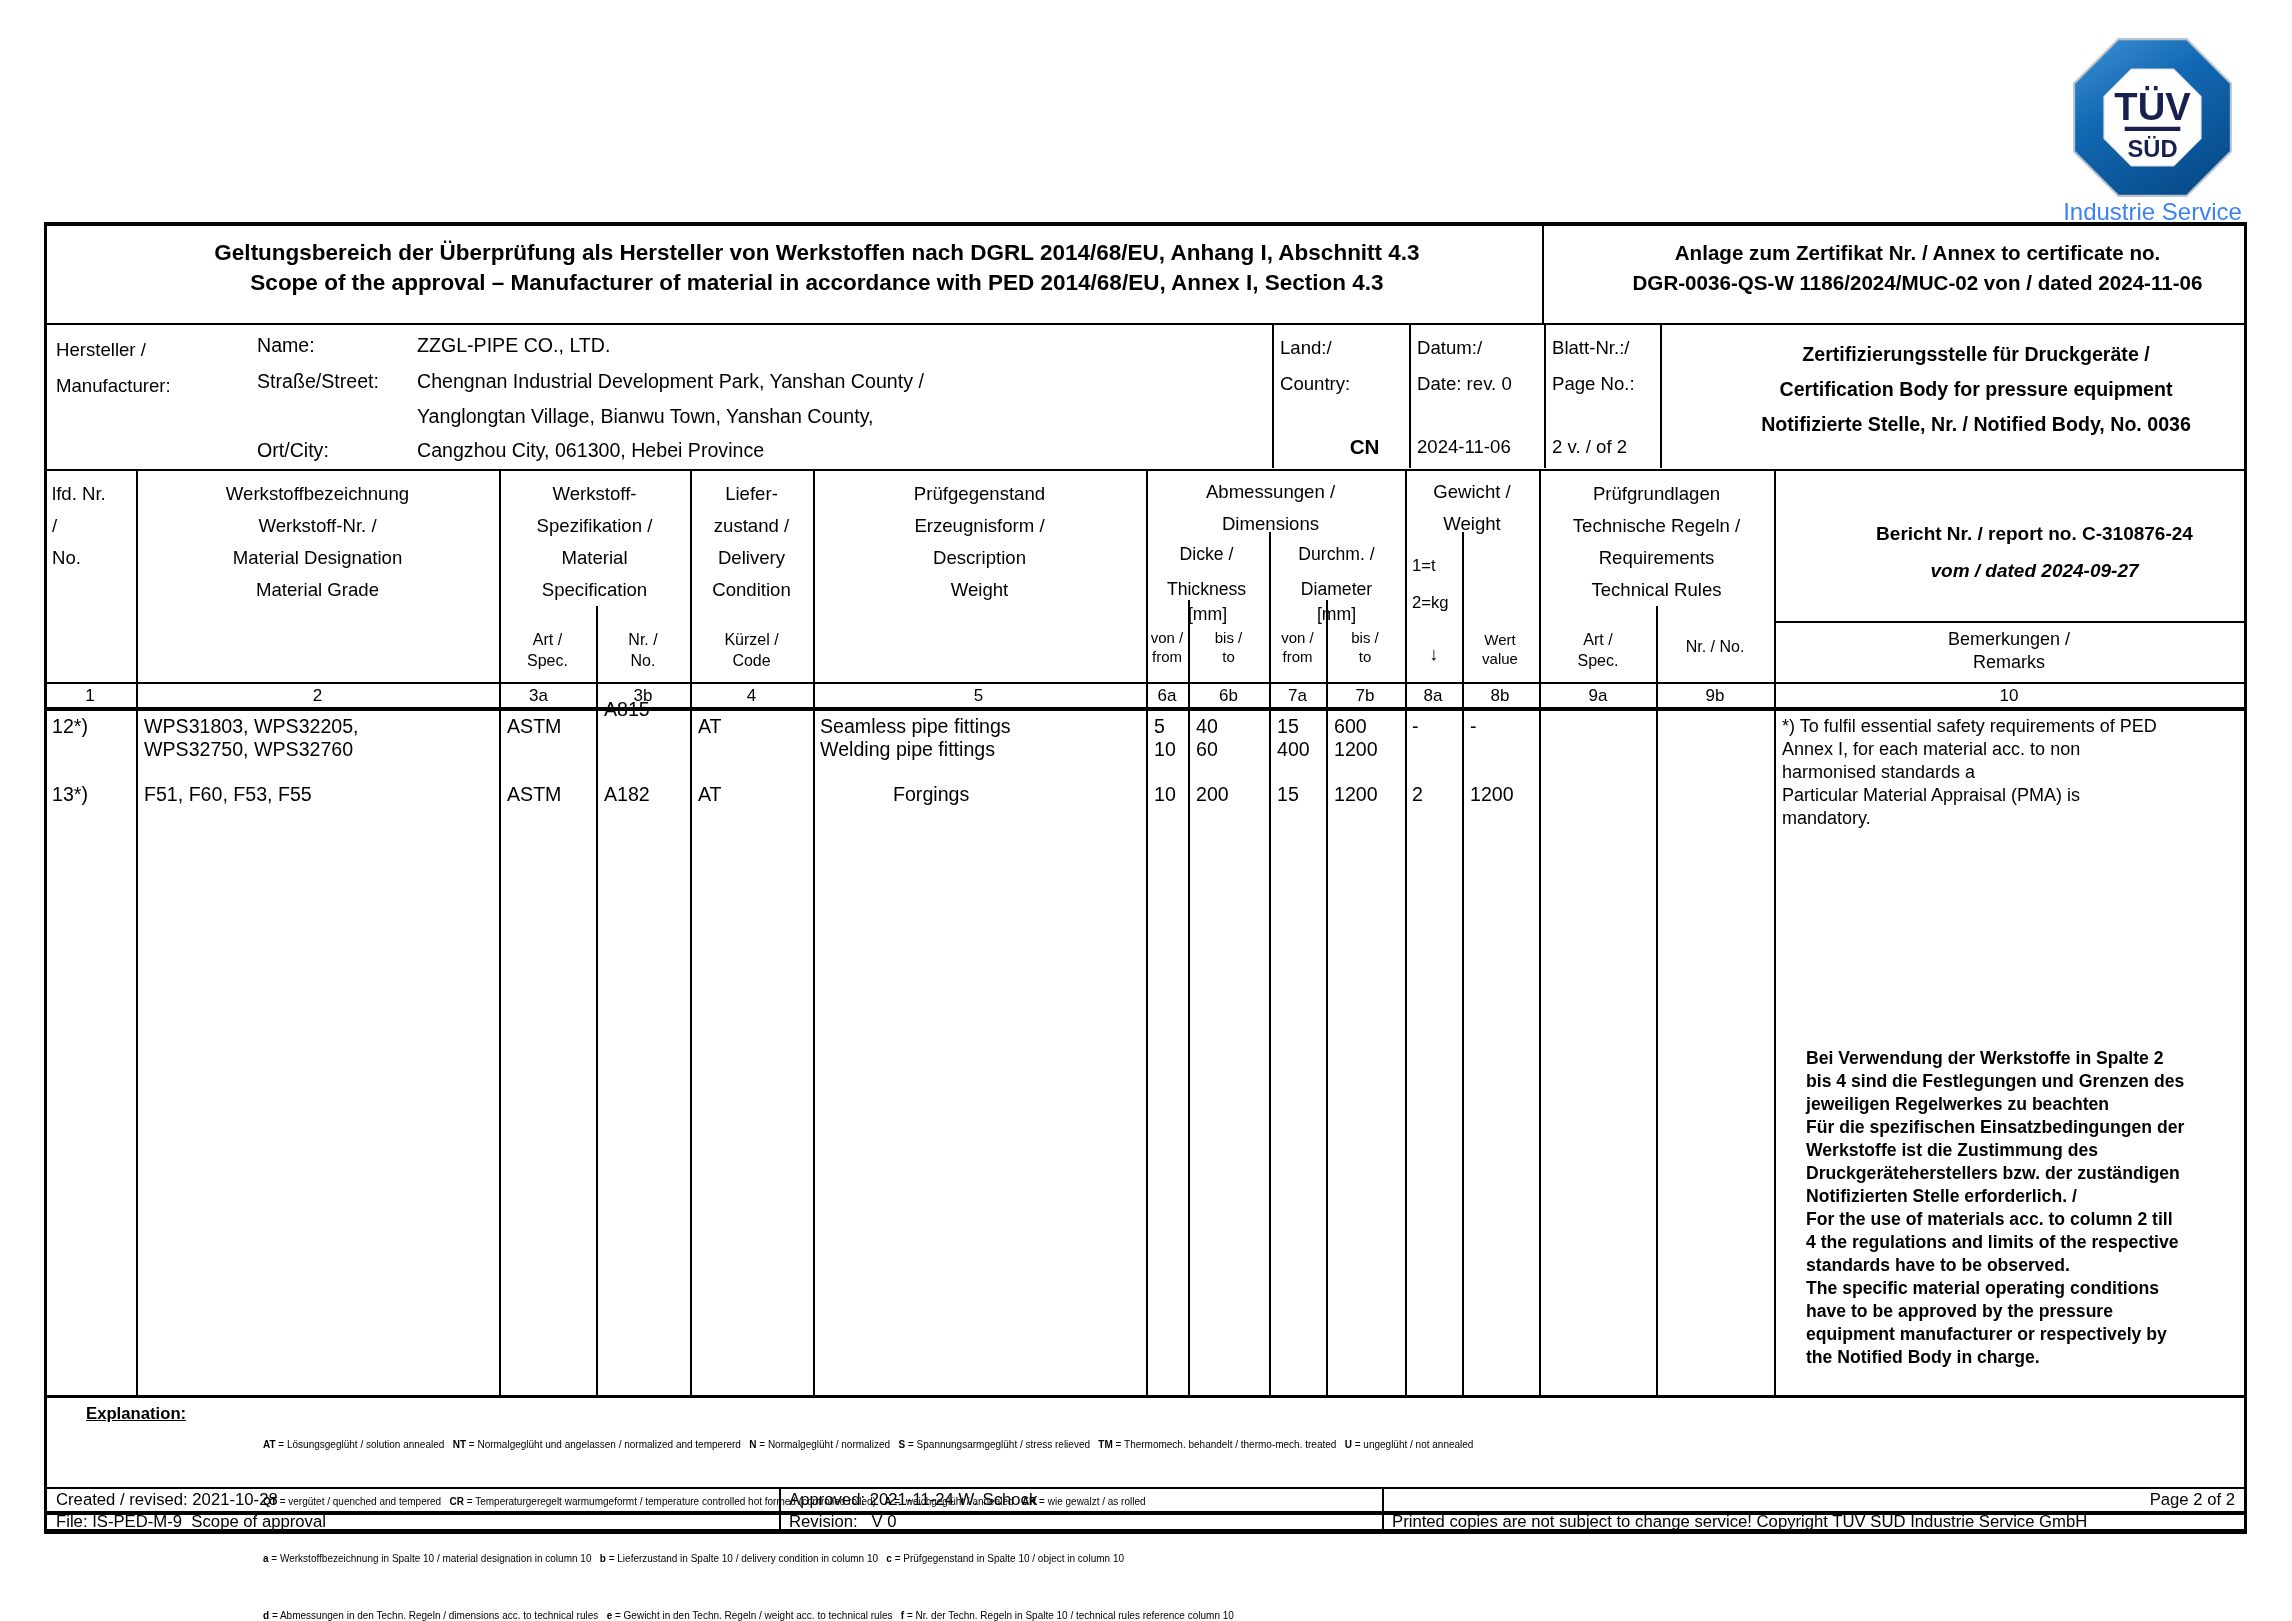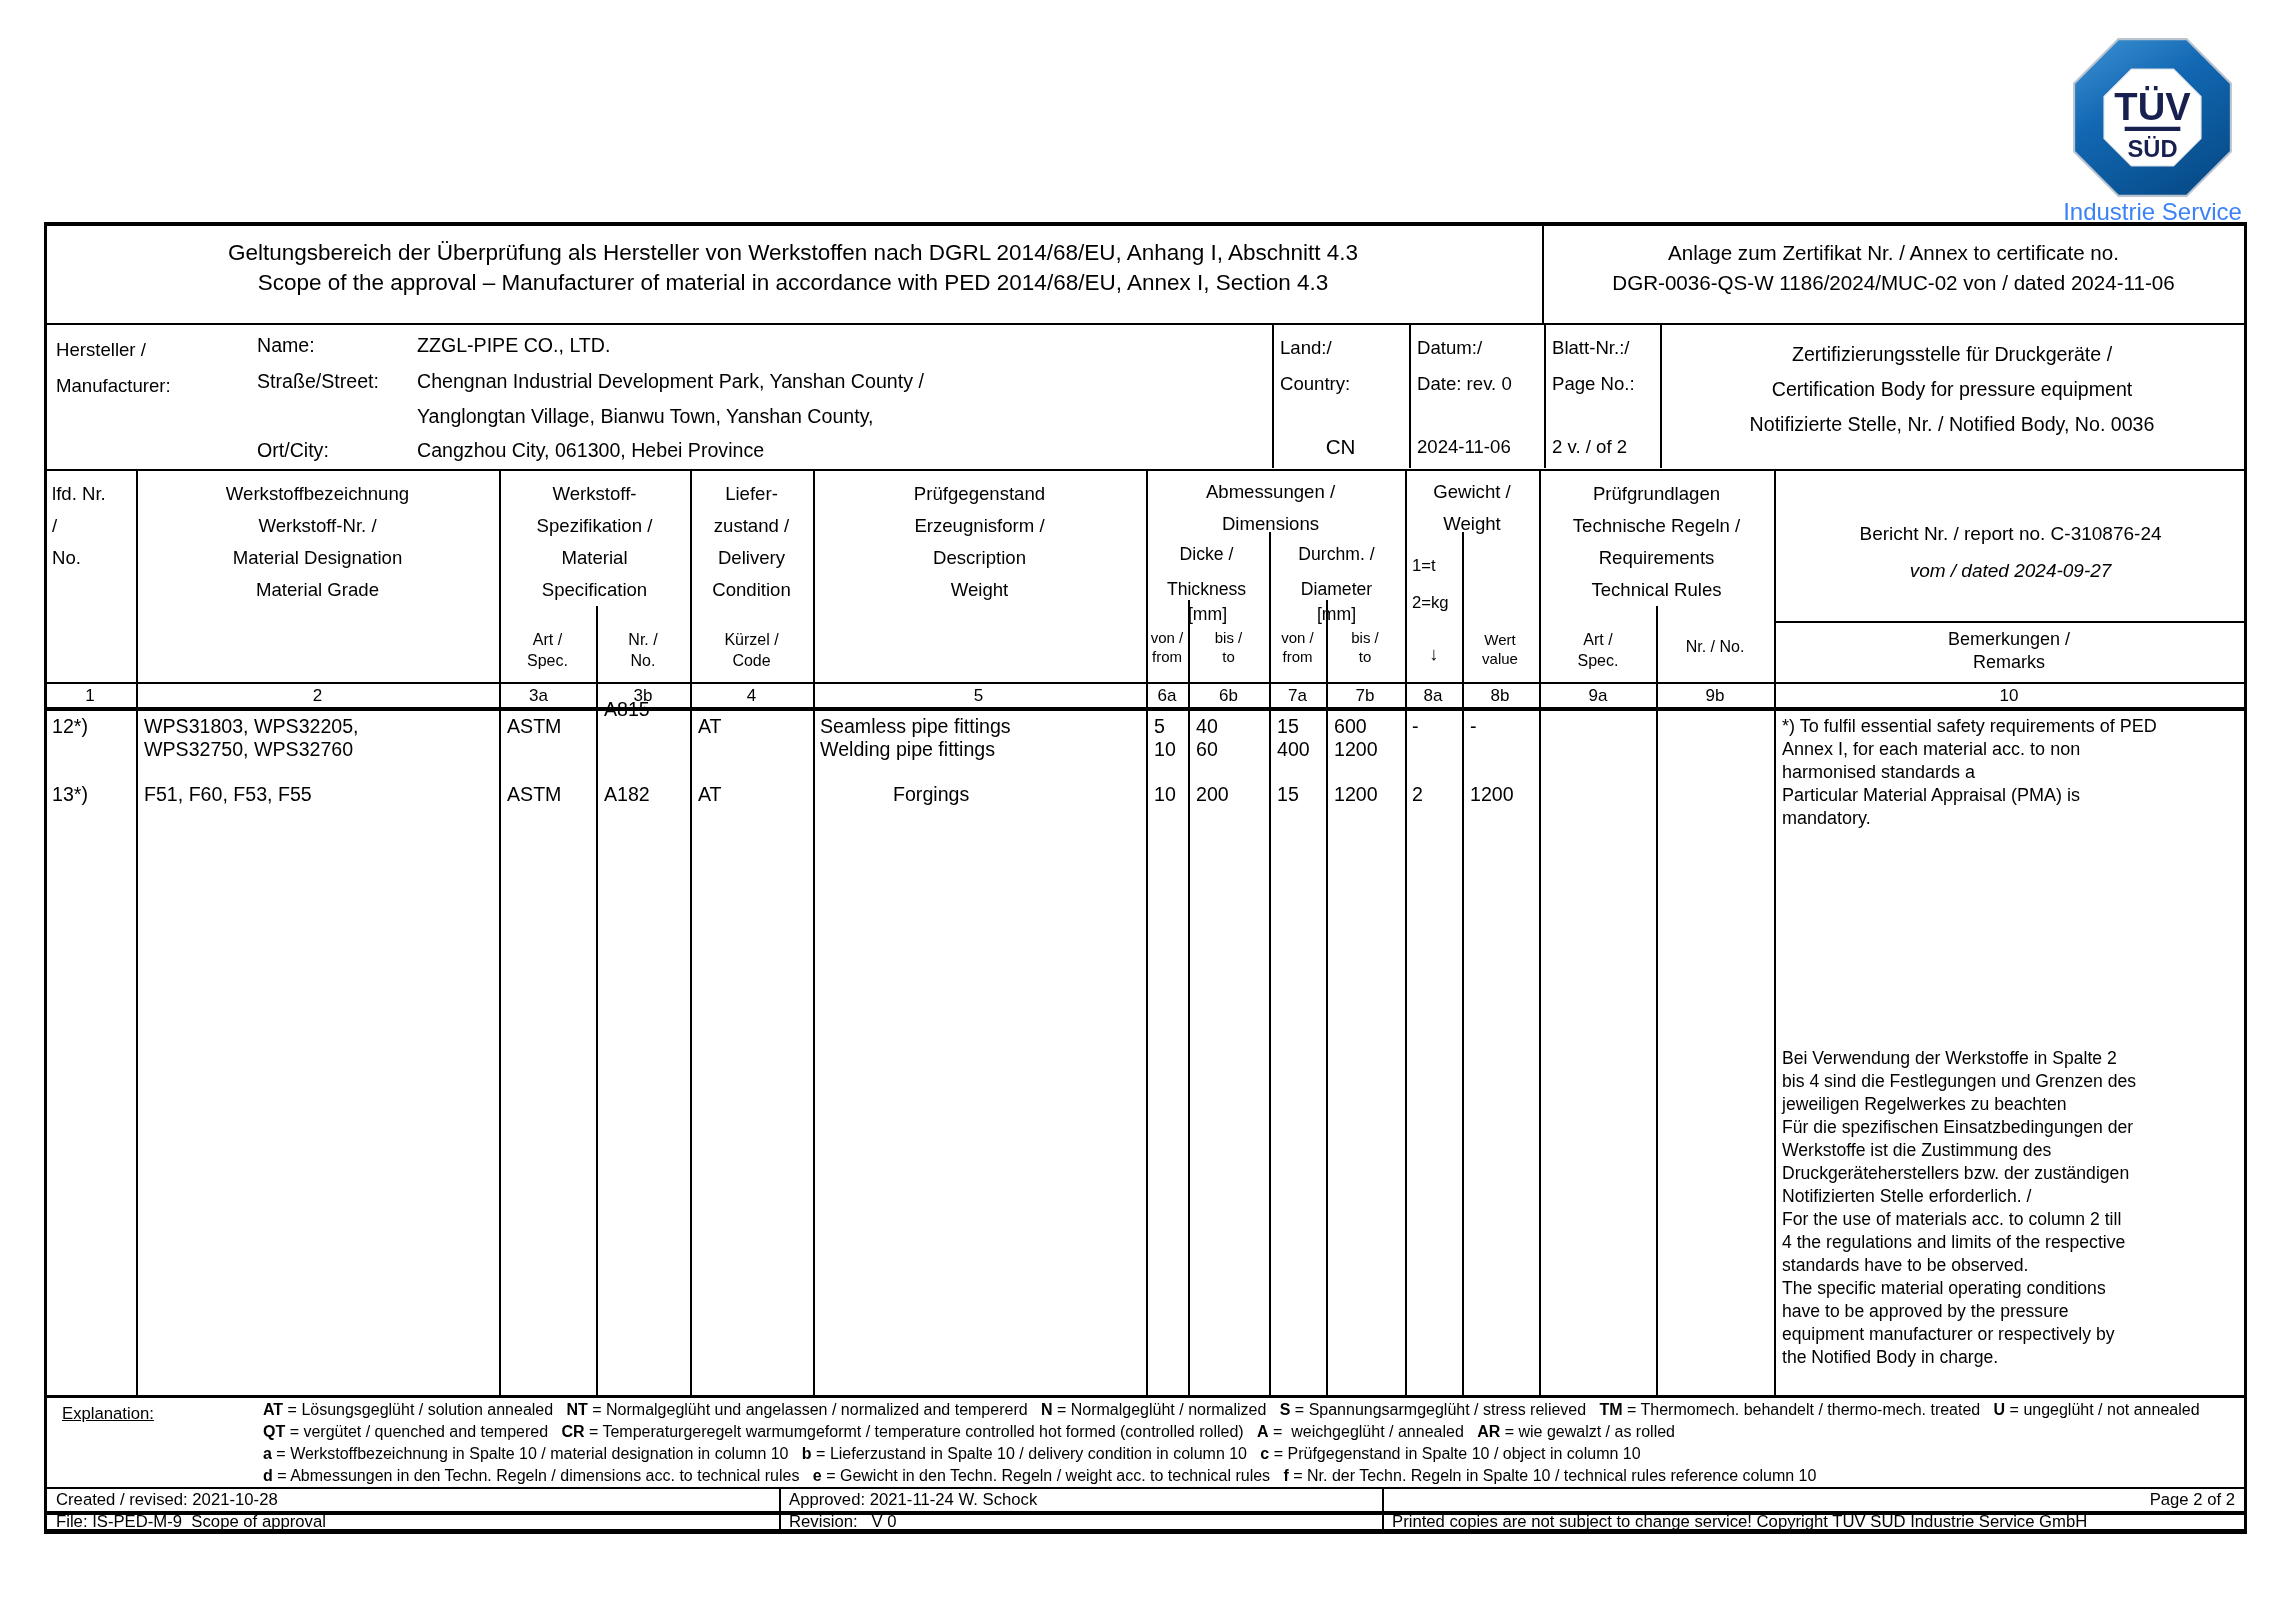--- a/index.html
+++ b/index.html
@@ -3,29 +3,29 @@
 <meta charset="utf-8">
 <style>
   html,body{margin:0;padding:0;background:#fff;}
   .page{position:relative;width:2293px;height:1621px;background:#fff;overflow:hidden;
         font-family:"Liberation Sans","DejaVu Sans",sans-serif;color:#000;}
   .abs{position:absolute;}
   .hl{position:absolute;background:#000;height:2px;}
   .vl{position:absolute;background:#000;width:2px;}
   .pre{white-space:pre-line;}
   .ctr{text-align:center;}
-  .b{font-weight:normal;}
+  .b{font-weight:bold;margin-left:24px;}
   .i{font-style:italic;}
   .hd{font-size:18.6px;line-height:32px;}
   .sub{font-size:16px;line-height:20.6px;}
   .tiny{font-size:15px;line-height:19px;}
   .dcell{font-size:19.6px;line-height:23px;white-space:pre-line;}
   .mfr{font-size:19.6px;line-height:23.5px;}
   .lbl2{font-size:18.6px;line-height:36px;white-space:pre-line;}
-  .exp-line{white-space:pre;font-size:16px;line-height:22px;}
+  .exp-line{white-space:pre;font-size:10px;line-height:22px;margin-top:35px;}
   .foot{font-size:16.7px;line-height:19.6px;}
   .logo-sub{font-size:24px;color:#3b82f6;}
 </style>
 </head>
 <body>
 
 <div class="page">
 
   <div class="abs" style="left:2070px;top:35px;width:165px;height:165px;">
     <svg width="165" height="165" viewBox="0 0 160 160">

